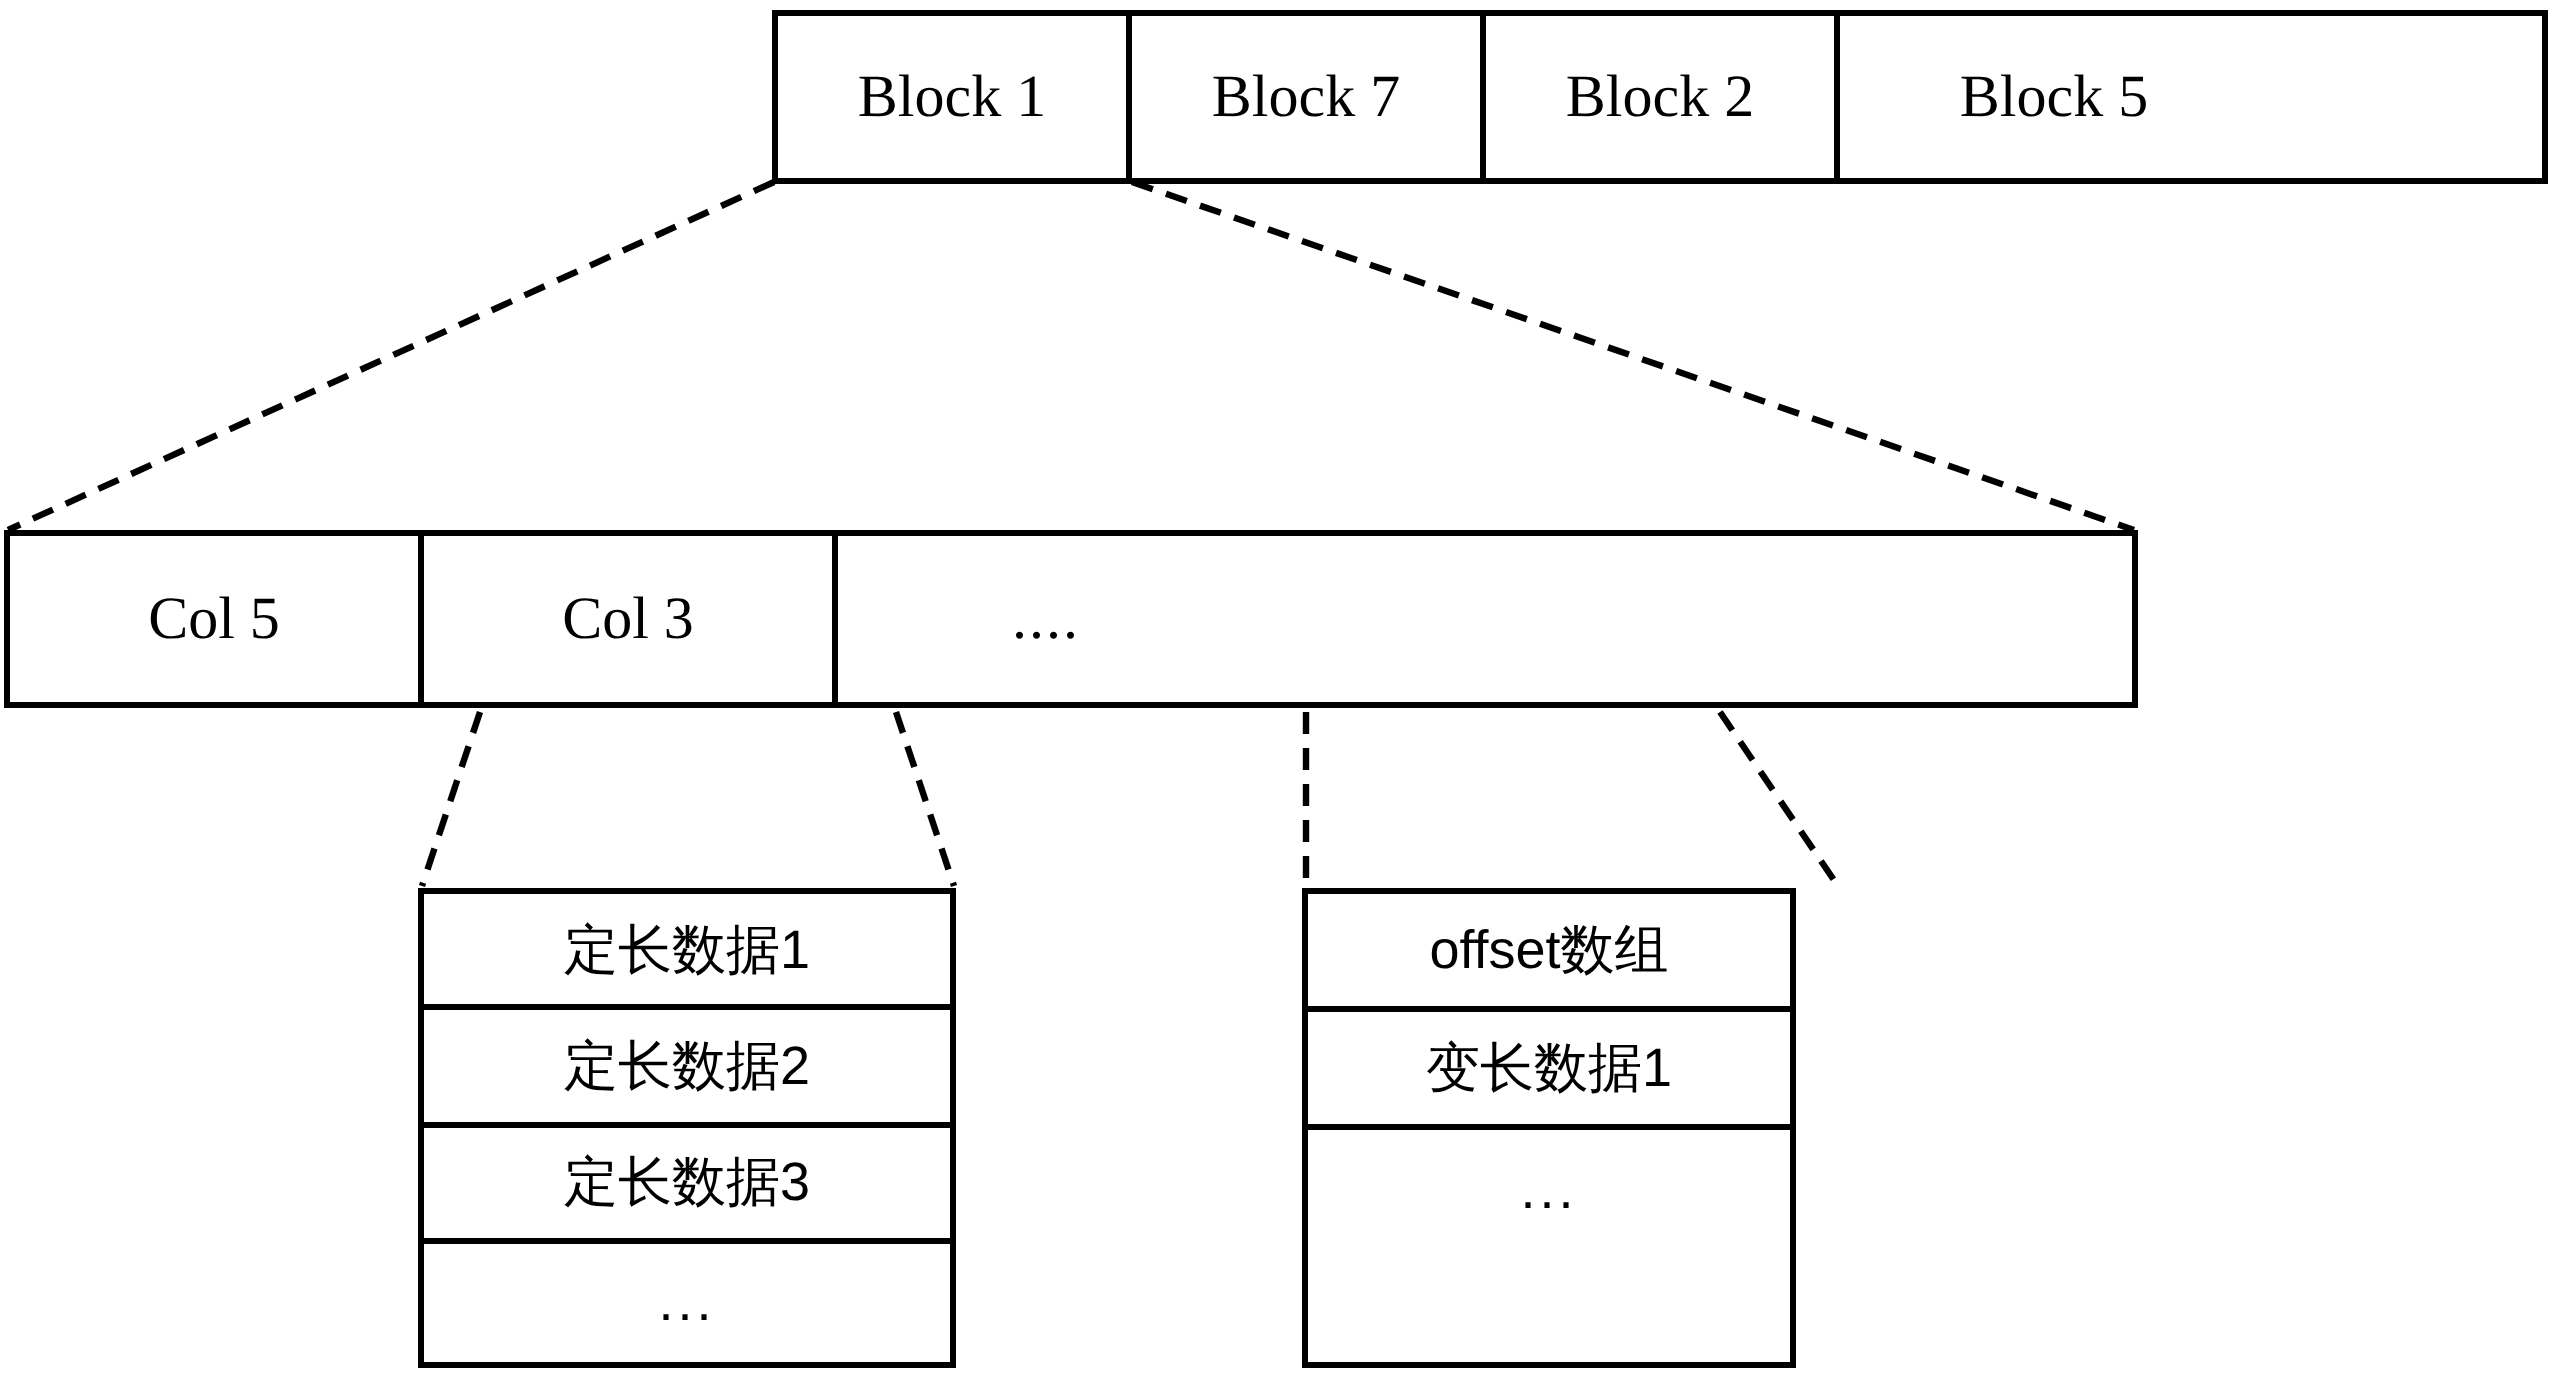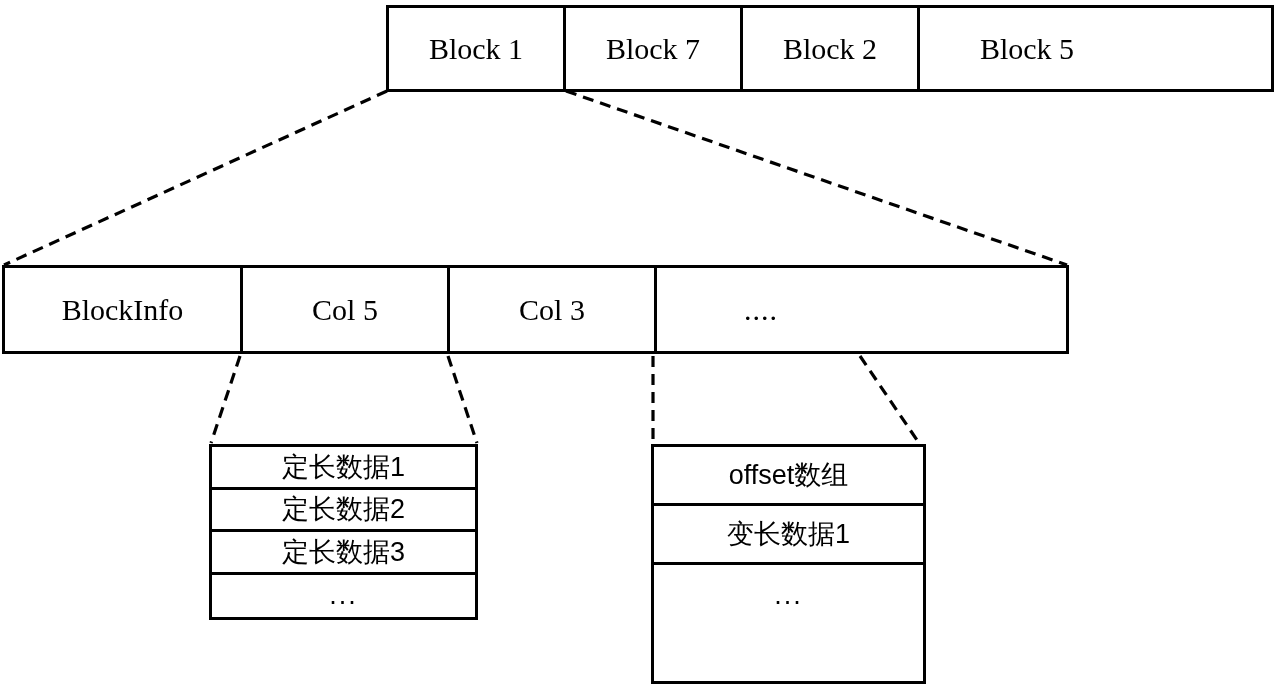--- a/index.html
+++ b/index.html
@@ -103,27 +103,27 @@
   }
   .stack > .srow.dots {
     font-size: 27px;
     letter-spacing: 2px;
   }
 
   #fixed-stack {
     left: 209px;
     top: 444px;
     width: 269px;
-    height: 176px;
+    height: 240px;
     text-align: center;
   }
   #var-stack {
     left: 651px;
     top: 444px;
-    width: 275px;
+    width: 247px;
     height: 240px;
   }
 </style>
 </head>
 <body>
 
 <div id="canvas">
 
   <svg id="connectors" viewBox="0 0 1280 687" width="1280" height="687" aria-hidden="true">
     <g fill="none" stroke="#000000" stroke-width="3.2" stroke-dasharray="11 7" stroke-linecap="butt">
@@ -143,21 +143,20 @@
   </svg>
 
   <div id="block-strip" class="box-row">
     <div class="cell c1">Block 1</div>
     <div class="cell c2">Block 7</div>
     <div class="cell c3">Block 2</div>
     <div class="cell c5">Block 5</div>
   </div>
 
   <div id="block-layout-strip" class="box-row">
-    <div class="cell w-blockinfo">BlockInfo</div>
     <div class="cell w-col">Col 5</div>
     <div class="cell w-col">Col 3</div>
     <div class="cell w-more more-dots">....</div>
   </div>
 
   <div id="fixed-stack" class="stack">
     <div class="srow">定长数据1</div>
     <div class="srow">定长数据2</div>
     <div class="srow">定长数据3</div>
     <div class="srow dots">...</div>

